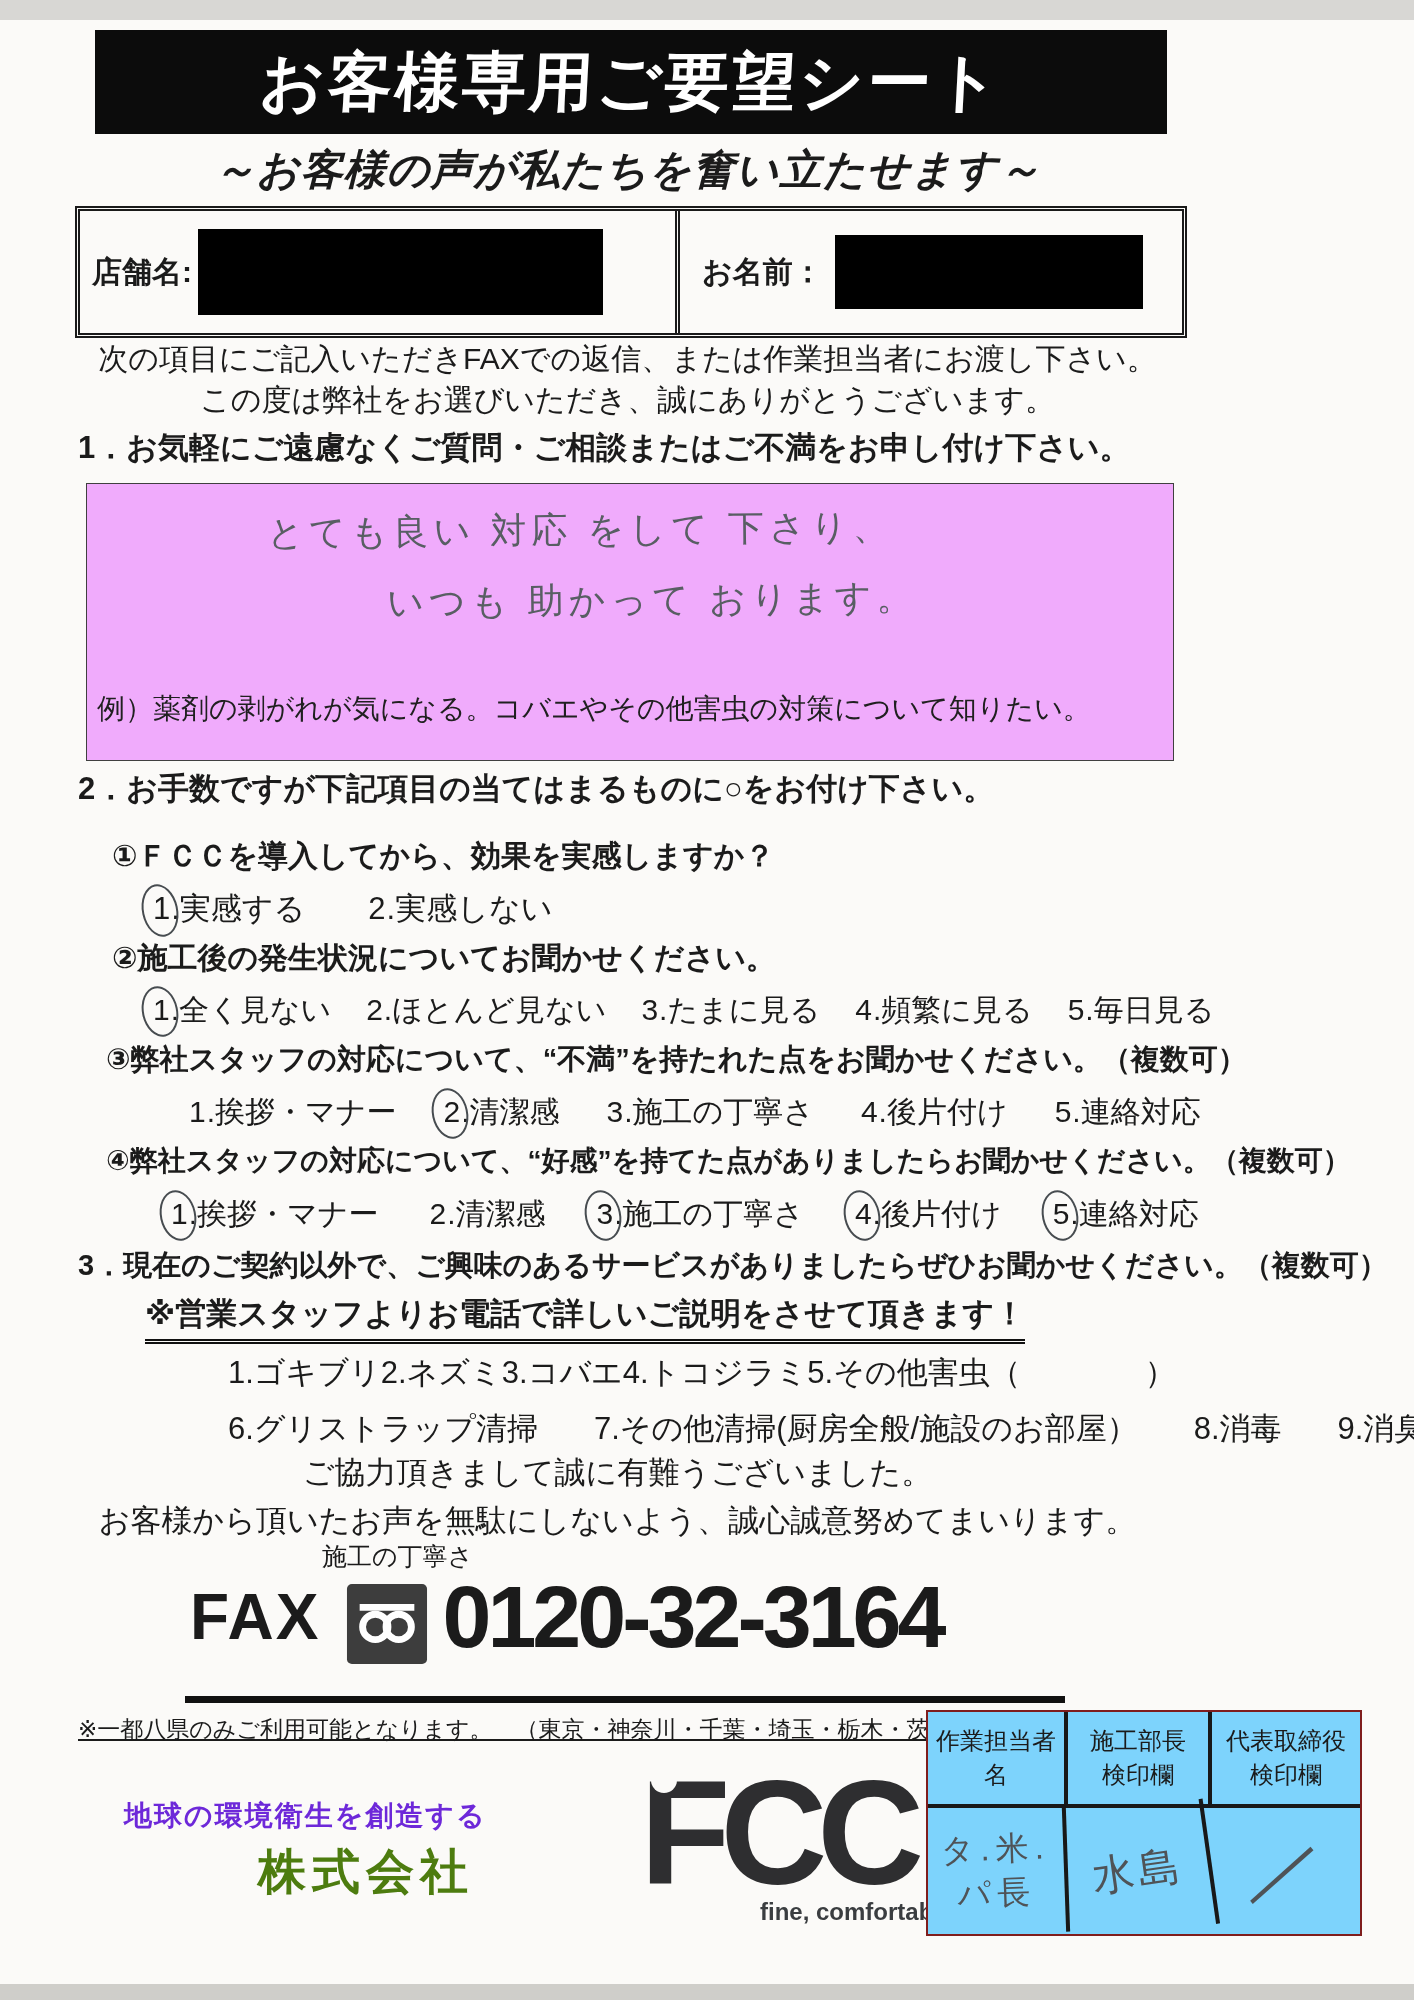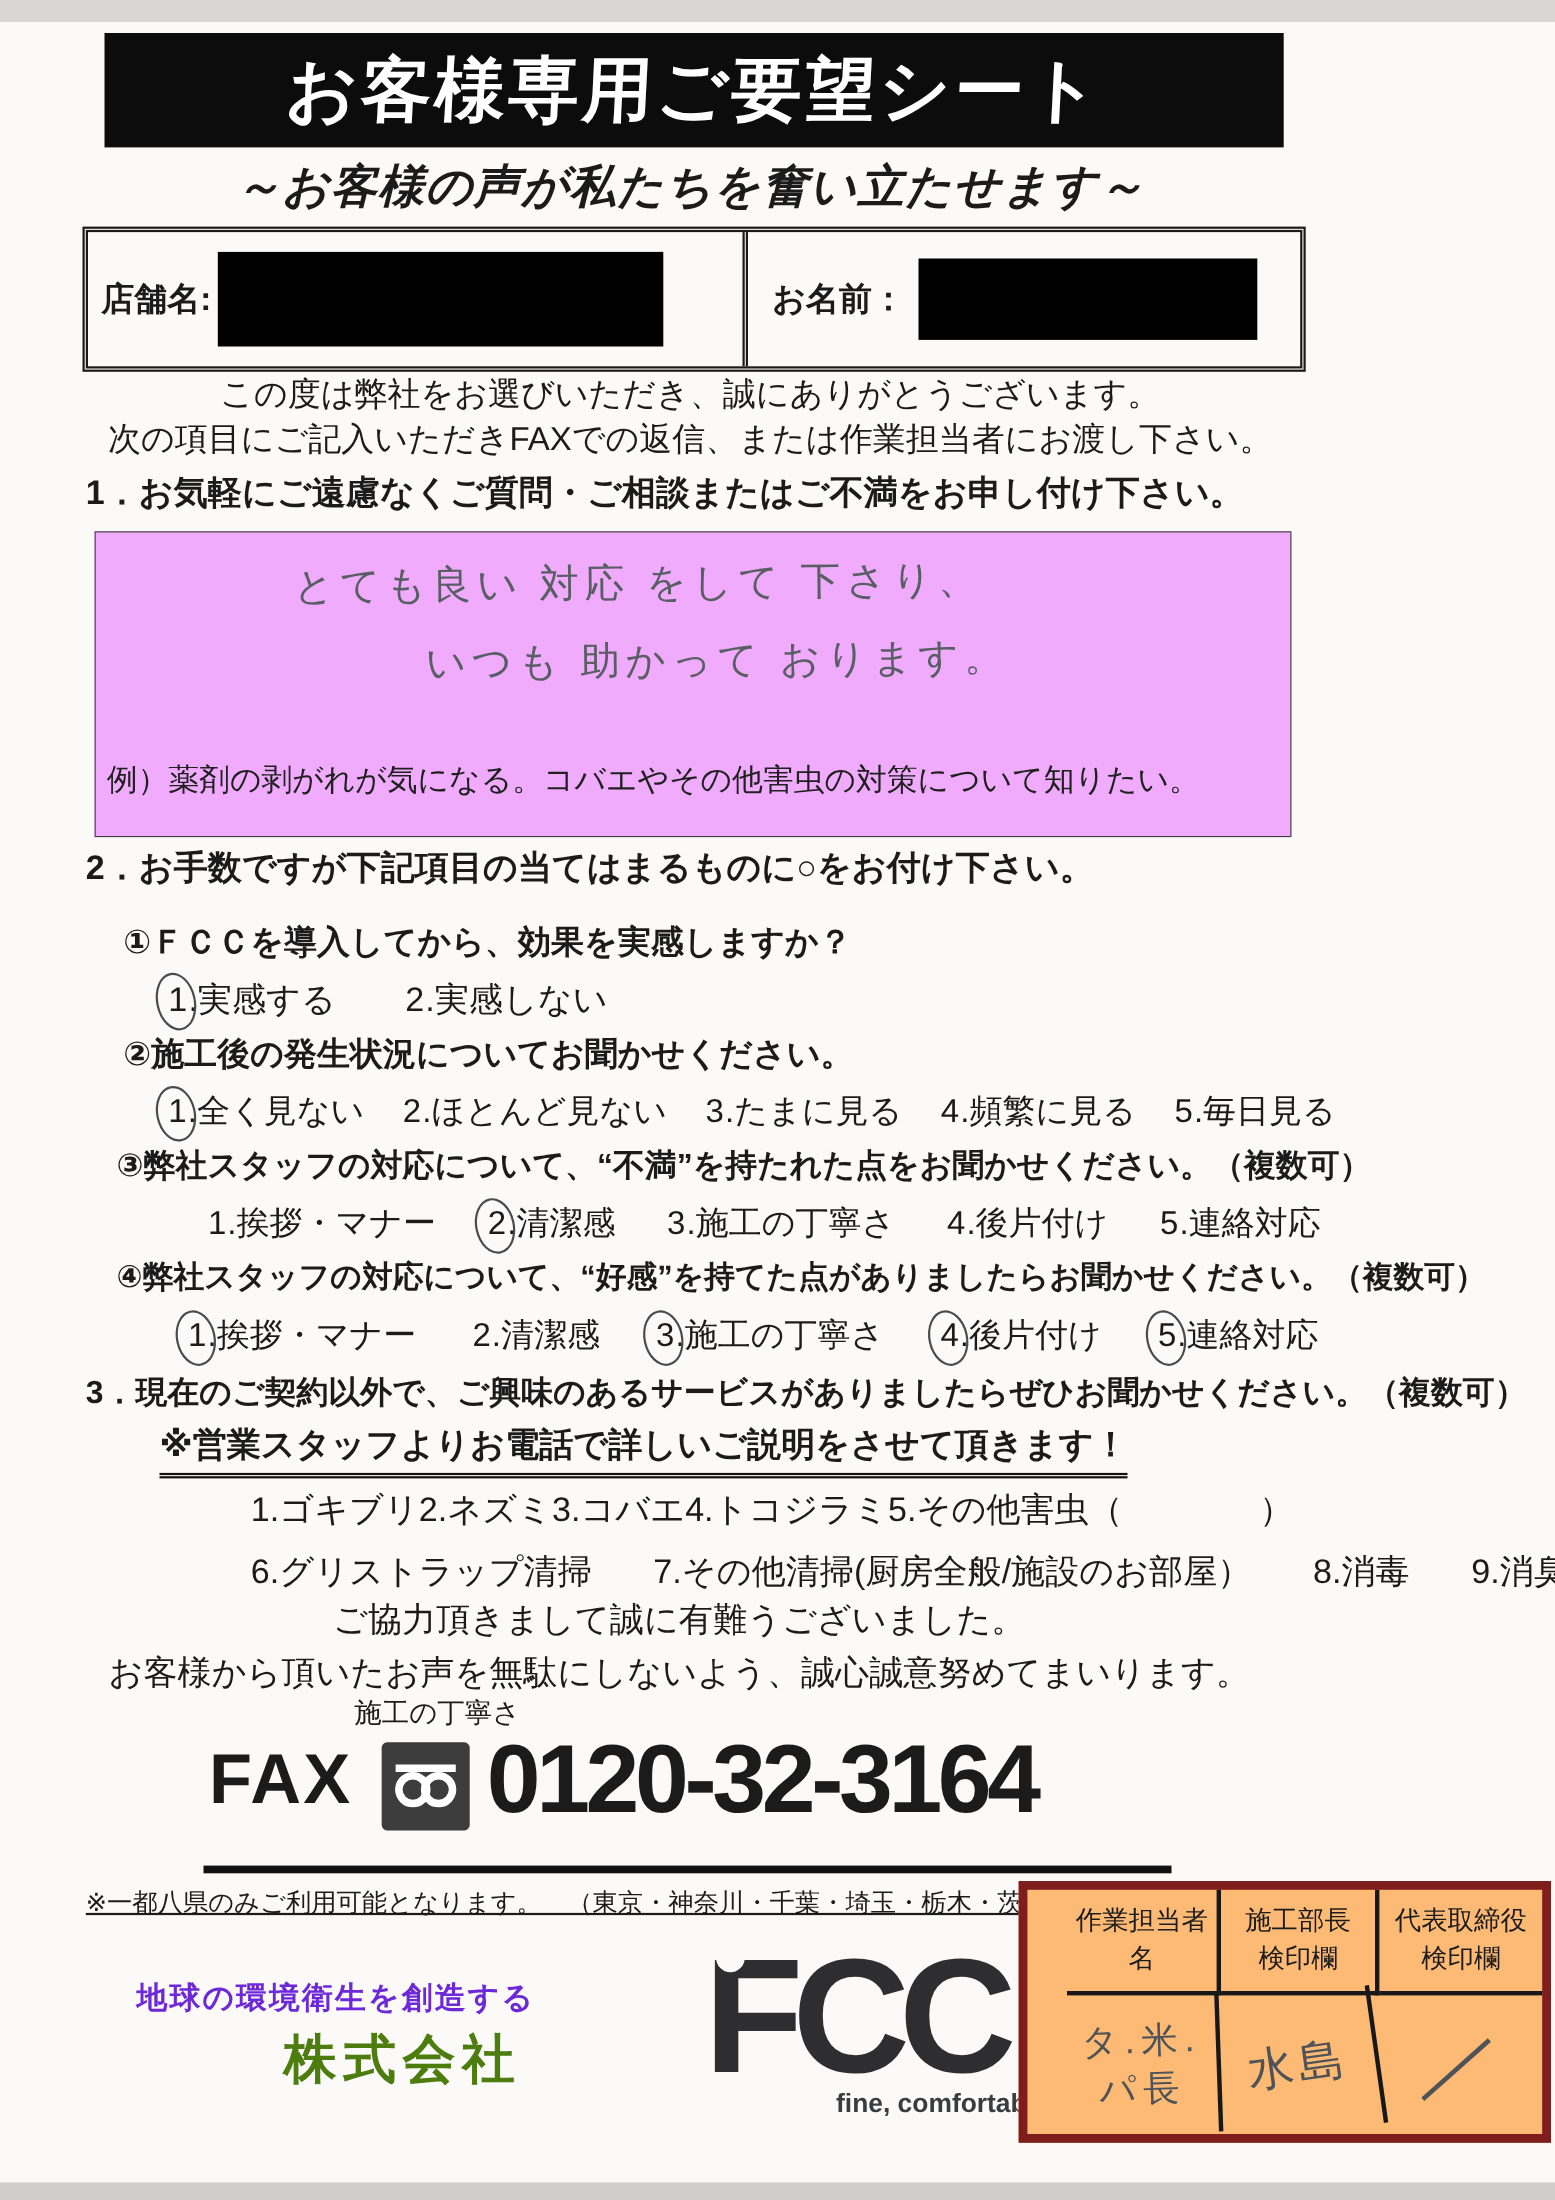--- a/index.html
+++ b/index.html
@@ -75,22 +75,22 @@
   .fax-number{font-size:88px;font-weight:bold;letter-spacing:-4px;white-space:nowrap;}
   .fax-underline{position:absolute;left:185px;top:1696px;width:880px;height:7px;background:#111;}
   .area-note{position:absolute;left:78px;top:1714px;font-size:23px;white-space:nowrap;text-decoration:underline;}
 
   
   .tagline{position:absolute;left:124px;top:1797px;font-size:28px;font-weight:bold;color:#6d28d9;letter-spacing:2px;white-space:nowrap;}
   .company{position:absolute;left:258px;top:1840px;font-size:48px;font-weight:bold;color:#4d7c0f;letter-spacing:6px;white-space:nowrap;}
   .fcc-logo{position:absolute;left:640px;top:1758px;width:430px;height:170px;}
 
   
-  .approval{position:absolute;left:926px;top:1710px;width:432px;height:222px;border:8px solid #7f1d1d;
-    display:grid;grid-template-columns:140px 144px 1fr;grid-template-rows:96px 1fr;background:#fdba74;padding-left:36px;}
+  .approval{position:absolute;left:926px;top:1710px;width:432px;height:222px;border:2px solid #7f1d1d;
+    display:grid;grid-template-columns:140px 144px 1fr;grid-template-rows:96px 1fr;background:#7dd3fc;}
   .acell{display:flex;align-items:center;justify-content:center;text-align:center;}
   .abr{border-right:4px solid #181818;}
   .abb{border-bottom:4px solid #181818;}
   .ahead{font-size:24px;white-space:pre-line;line-height:34px;}
   .aentry{color:#4f5357;}
   .aentry-name{font-size:33px;letter-spacing:6px;white-space:pre-line;line-height:44px;transform:rotate(-2deg);}
   .aentry-stamp{font-size:42px;transform:rotate(-8deg);letter-spacing:4px;}
   .aentry-slash{font-size:72px;transform:rotate(6deg);}
 </style>
 </head>
@@ -110,22 +110,22 @@
       <span class="cust-label">店舗名:</span>
       <span class="redact redact-store"></span>
     </div>
     <div class="cust-cell cust-right">
       <span class="cust-label">お名前：</span>
       <span class="redact redact-name"></span>
     </div>
   </div>
 
   <div class="intro">
+    <div>次の項目にご記入いただきFAXでの返信、または作業担当者にお渡し下さい。</div>
     <div>この度は弊社をお選びいただき、誠にありがとうございます。</div>
-    <div>次の項目にご記入いただきFAXでの返信、または作業担当者にお渡し下さい。</div>
   </div>
 
   <div class="s-heading h1">1．お気軽にご遠慮なくご質問・ご相談またはご不満をお申し付け下さい。</div>
   <div class="comment-box">
     <div class="hw hw1">とても良い 対応 をして 下さり、</div>
     <div class="hw hw2">いつも 助かって おります。</div>
     <div class="example">例）薬剤の剥がれが気になる。コバエやその他害虫の対策について知りたい。</div>
   </div>
 
   <div class="s-heading h2">2．お手数ですが下記項目の当てはまるものに○をお付け下さい。</div>

